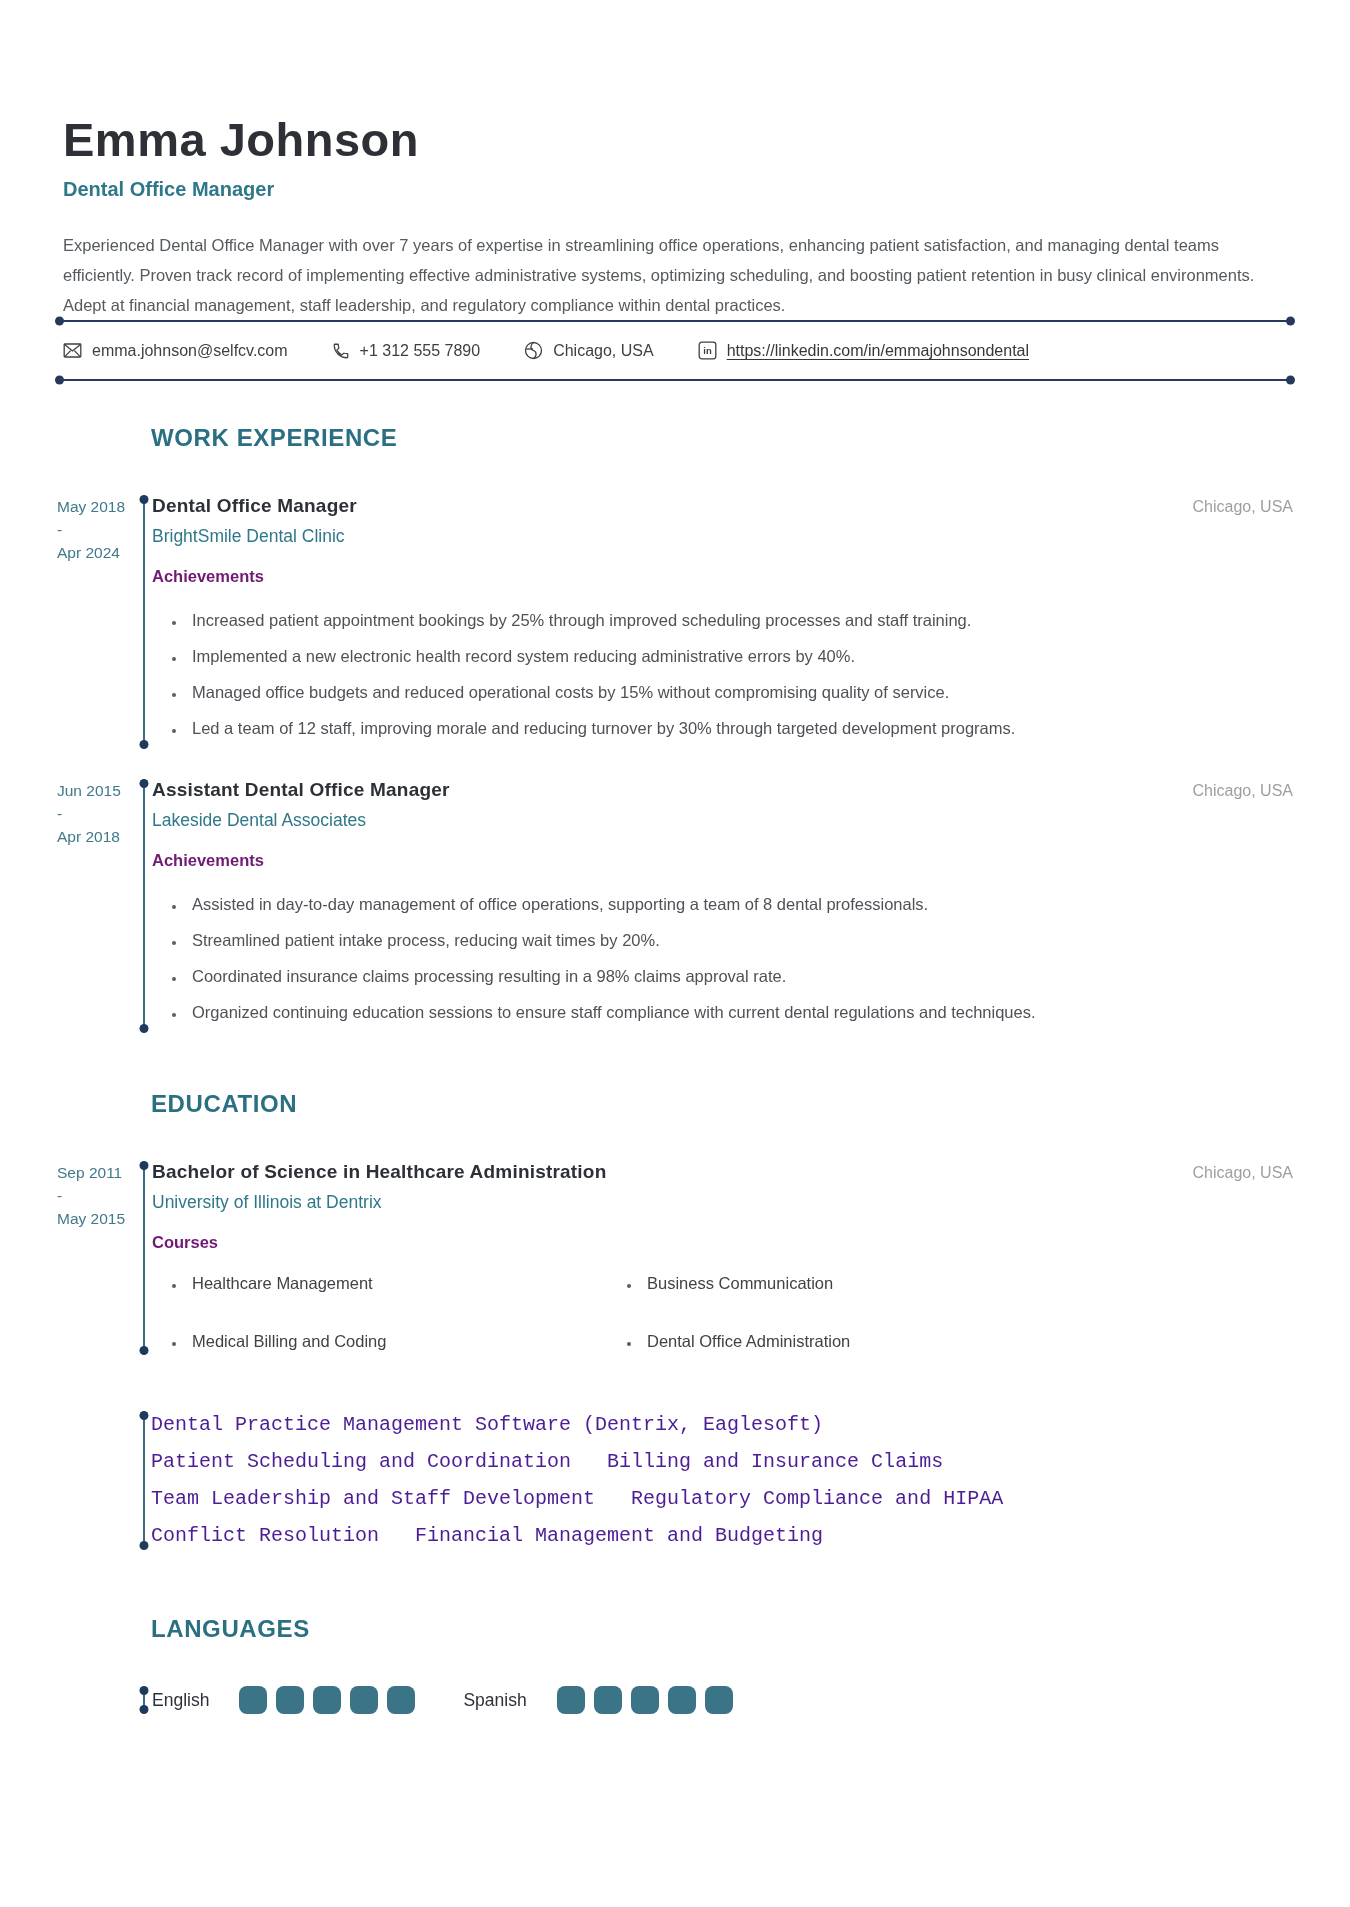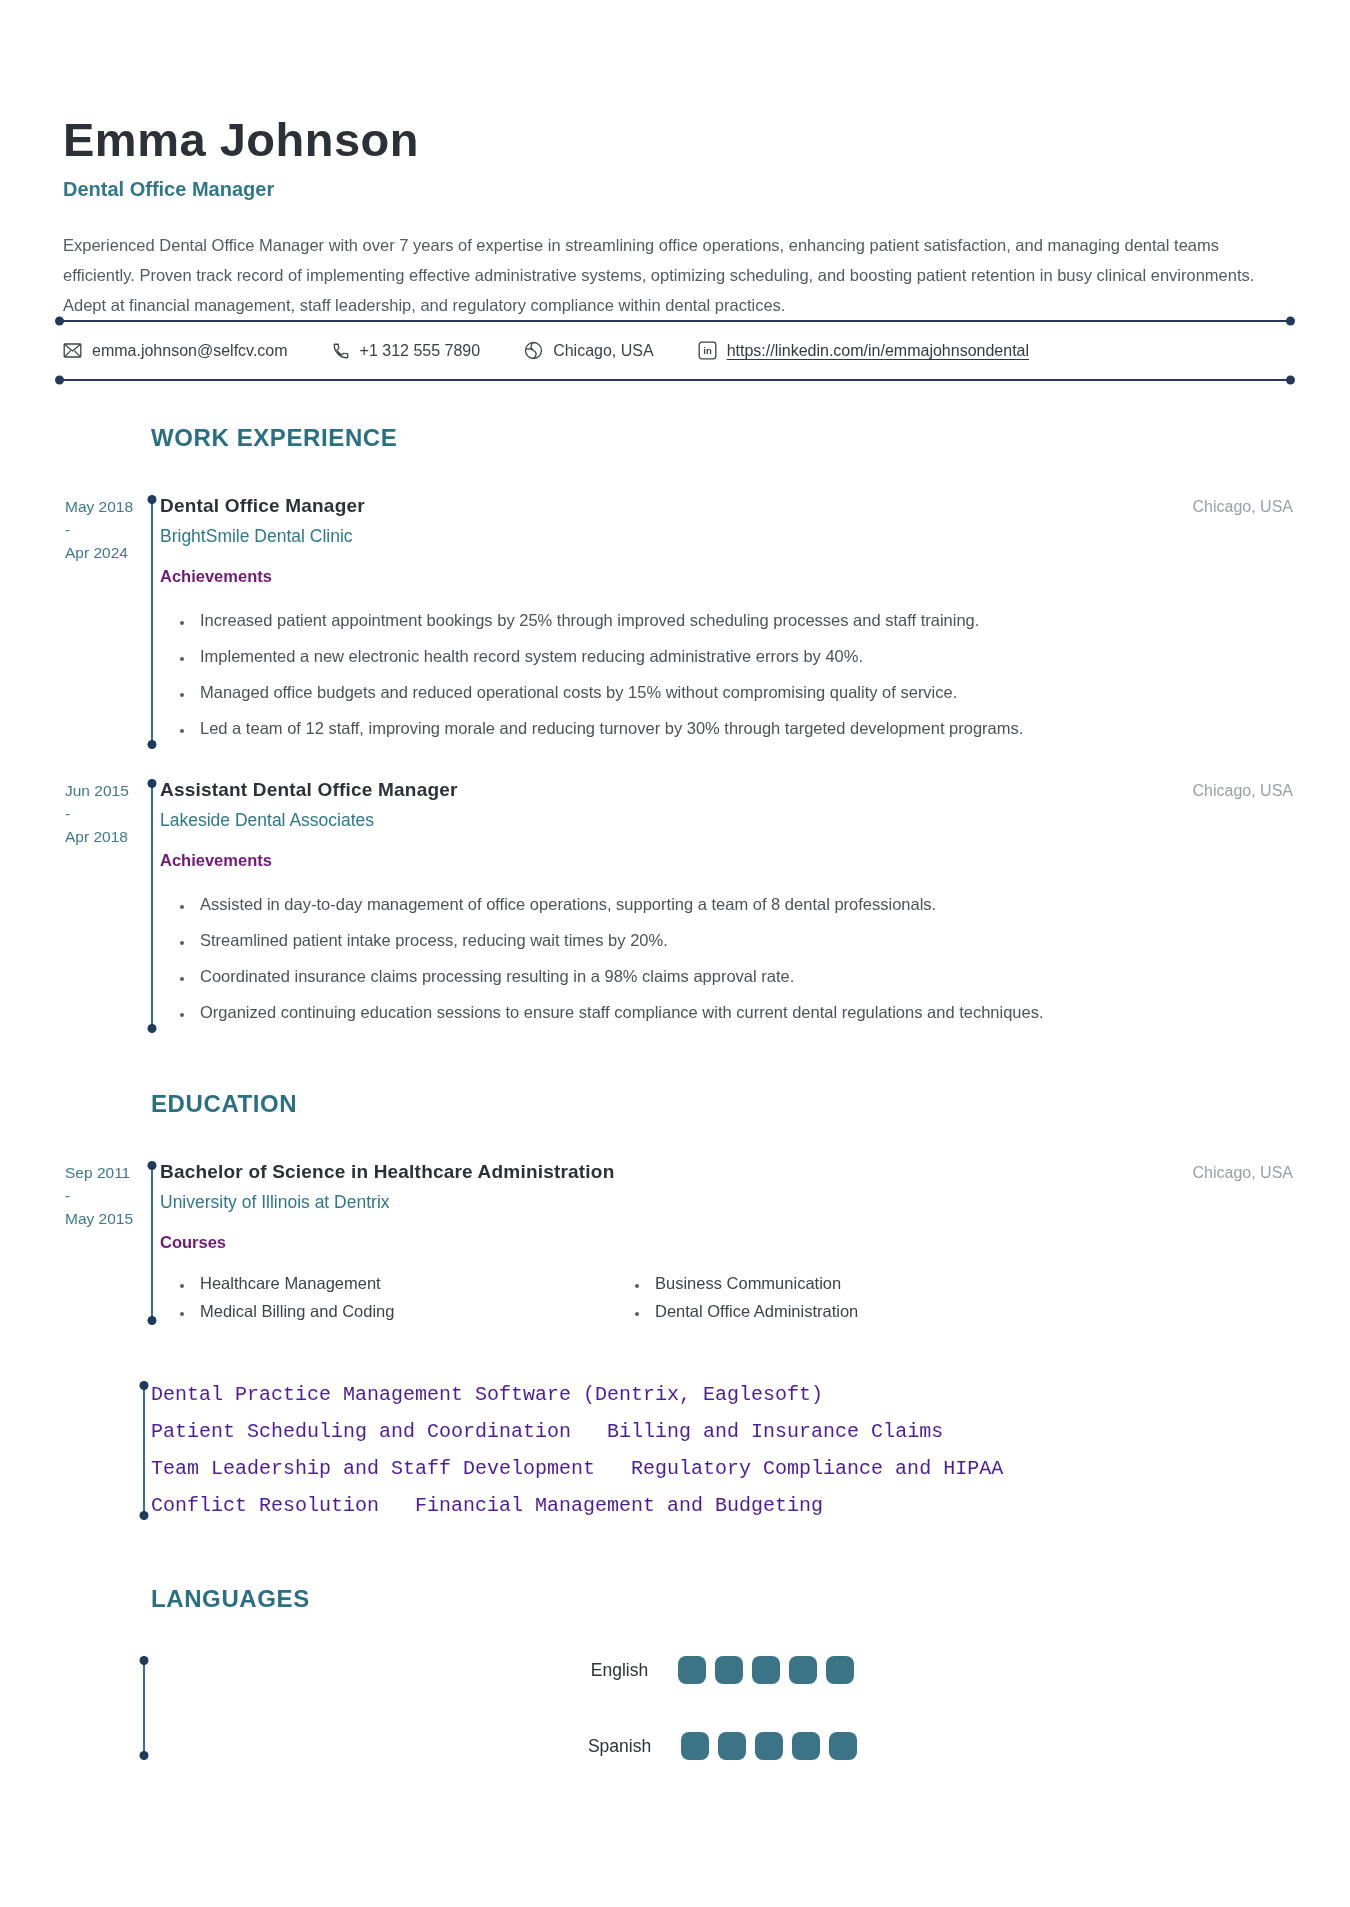--- a/index.html
+++ b/index.html
@@ -29,21 +29,21 @@
   .contact-item svg { display:block; }
   .contact-link { color:#34383c; text-decoration:underline; text-underline-offset:3px; }
 
   
   .section-heading { margin-left:94px; font-size:24px; line-height:30px; font-weight:800; letter-spacing:.6px; color:#2b7082; }
   .sec-work { margin-top:42px; }
   .sec-edu  { margin-top:56px; }
   .sec-skills { margin-top:56px; }
   .sec-langs  { margin-top:64px; }
 
-  .entries { margin-top:40px;margin-left:8px; }
+  .entries { margin-top:40px; }
 
   .entry { display:grid; grid-template-columns:80px 14px 1fr; }
   .entry + .entry { margin-top:28px; }
   .entry-dates { font-size:15.5px; line-height:23px; color:#40798b; padding-top:2px; }
   .entry-dates span { display:block; }
 
   .tline { position:relative; justify-self:center; width:2px; background:#3a6e84; margin-top:5px; margin-bottom:3px; }
   .tline::before, .tline::after {
     content:""; position:absolute; left:50%; transform:translateX(-50%);
     width:9px; height:9px; border-radius:50%; background:#1e3a5c;
@@ -53,38 +53,38 @@
   .ebody { padding-left:1px; }
   .ehead { display:flex; align-items:baseline; justify-content:space-between; }
   .etitle { font-size:19px; line-height:25px; font-weight:800; color:#2d3137; letter-spacing:.2px; }
   .eloc { font-size:16px; color:#9b9fa3; font-weight:400; }
   .ecompany { margin-top:7px; font-size:17.5px; line-height:23px; color:#2e7889; }
   .esub { margin-top:17px; font-size:16.5px; line-height:22px; font-weight:700; color:#701a75; }
   ul.elist { margin-top:18px; list-style:disc; padding-left:34px; }
   ul.elist li { font-size:16.5px; line-height:30px; color:#4e5257; margin-bottom:6px; padding-left:6px; }
   ul.elist li::marker { color:#5a5e62; font-size:12px; }
 
-  ul.courses { margin-top:16px; list-style:disc; padding-left:34px; display:grid; grid-template-columns:455px 1fr; }
+  ul.courses { margin-top:16px; list-style:disc; padding-left:34px; display:grid; grid-template-columns:455px 1fr; row-gap:30px; }
   ul.courses li { font-size:16.5px; line-height:28px; color:#3f4347; padding-left:6px; }
   ul.courses li::marker { color:#5a5e62; font-size:12px; }
 
   
   .skills-block { display:grid; grid-template-columns:80px 14px 1fr; margin-top:36px; }
   .vbar { position:relative; justify-self:center; width:2px; background:#3a6e84; margin:3px 0; }
   .vbar::before, .vbar::after {
     content:""; position:absolute; left:50%; transform:translateX(-50%);
     width:9px; height:9px; border-radius:50%; background:#1e3a5c;
   }
   .vbar::before { top:-3px; } .vbar::after { bottom:-3px; }
   .skills-list { display:flex; flex-wrap:wrap; column-gap:36px; row-gap:13px; max-width:880px; padding:2px 0; }
   .skill-item { font-size:20px; line-height:24px; color:#4c1d95; white-space:nowrap;font-family:Liberation Mono, monospace; }
 
   
   .langs-block { display:grid; grid-template-columns:14px 1fr; margin-left:80px; margin-top:42px; }
-  .langs-row { display:flex; align-items:center; gap:48px; padding-left:1px;flex-direction:column; }
+  .langs-row { display:flex; align-items:center; gap:48px; padding-left:1px; }
   .lang { display:flex; align-items:center; gap:30px; }
   .lang-name { font-size:17.5px; color:#2d3137; }
   .lang-dots { display:flex; gap:9px; }
   .lang-dot { width:28px; height:28px; border-radius:8px; background:#3b7486; }
 </style>
 </head>
 <body>
 
 <div class="page">
 

